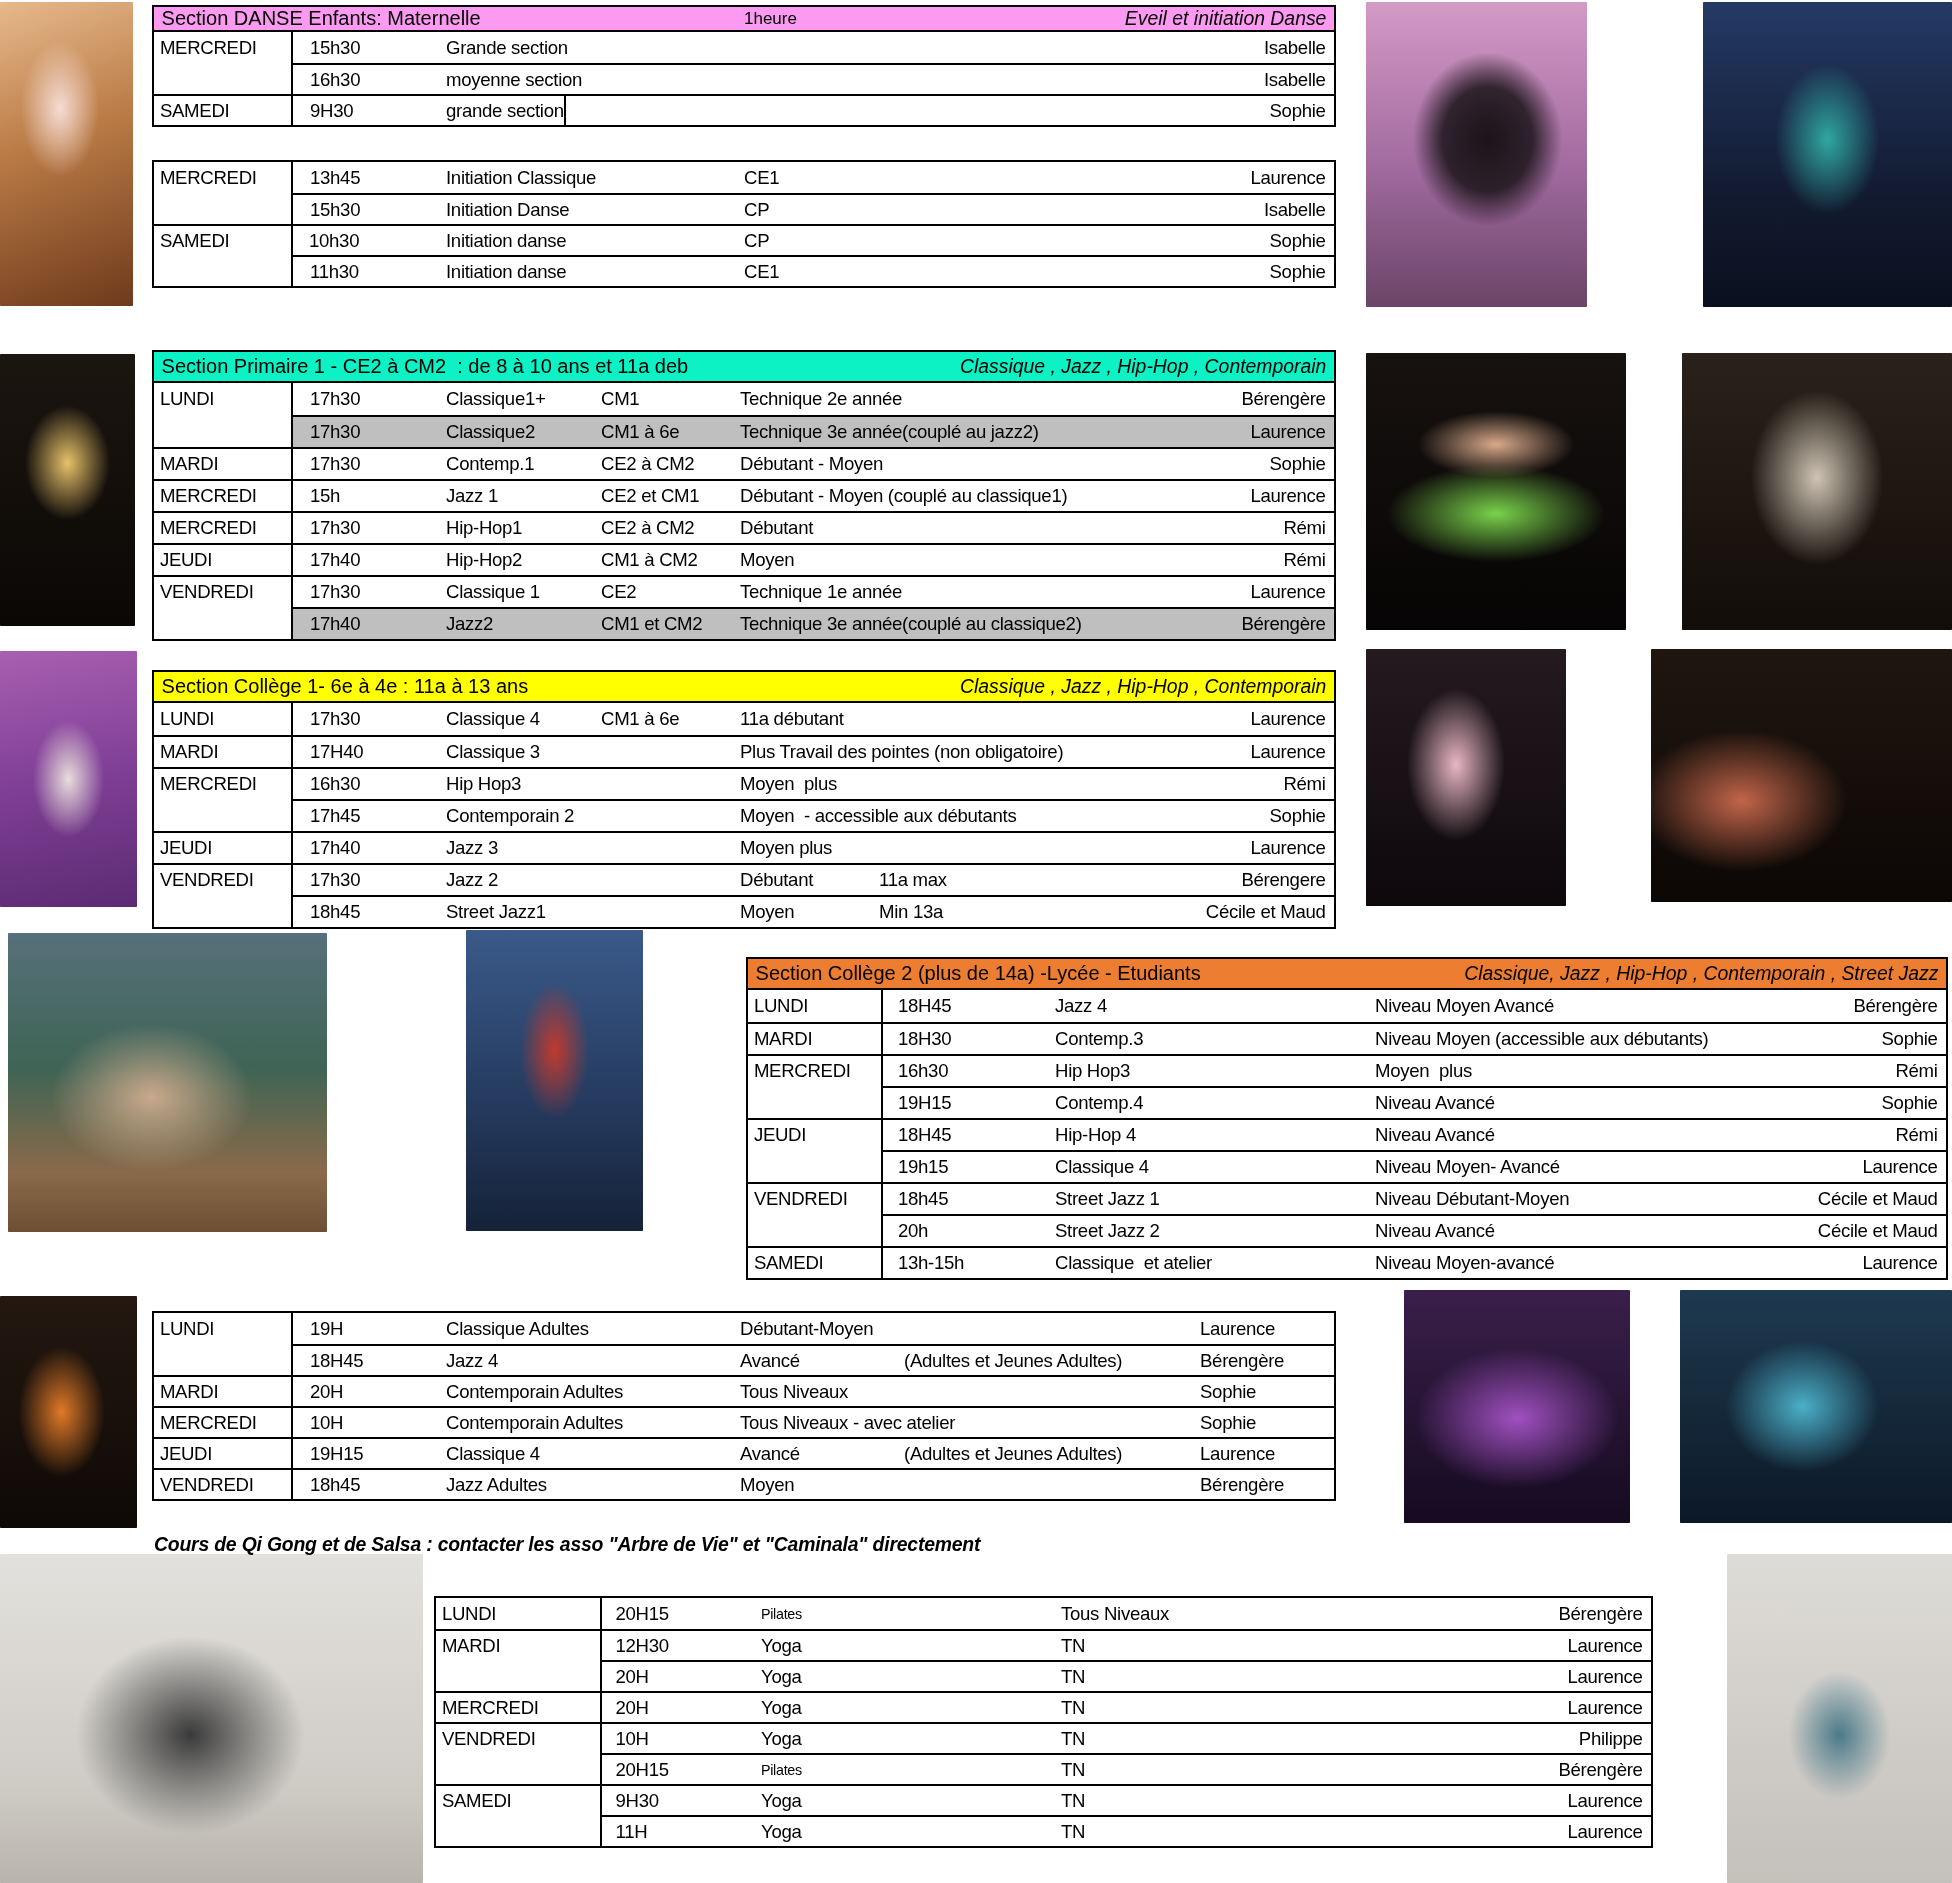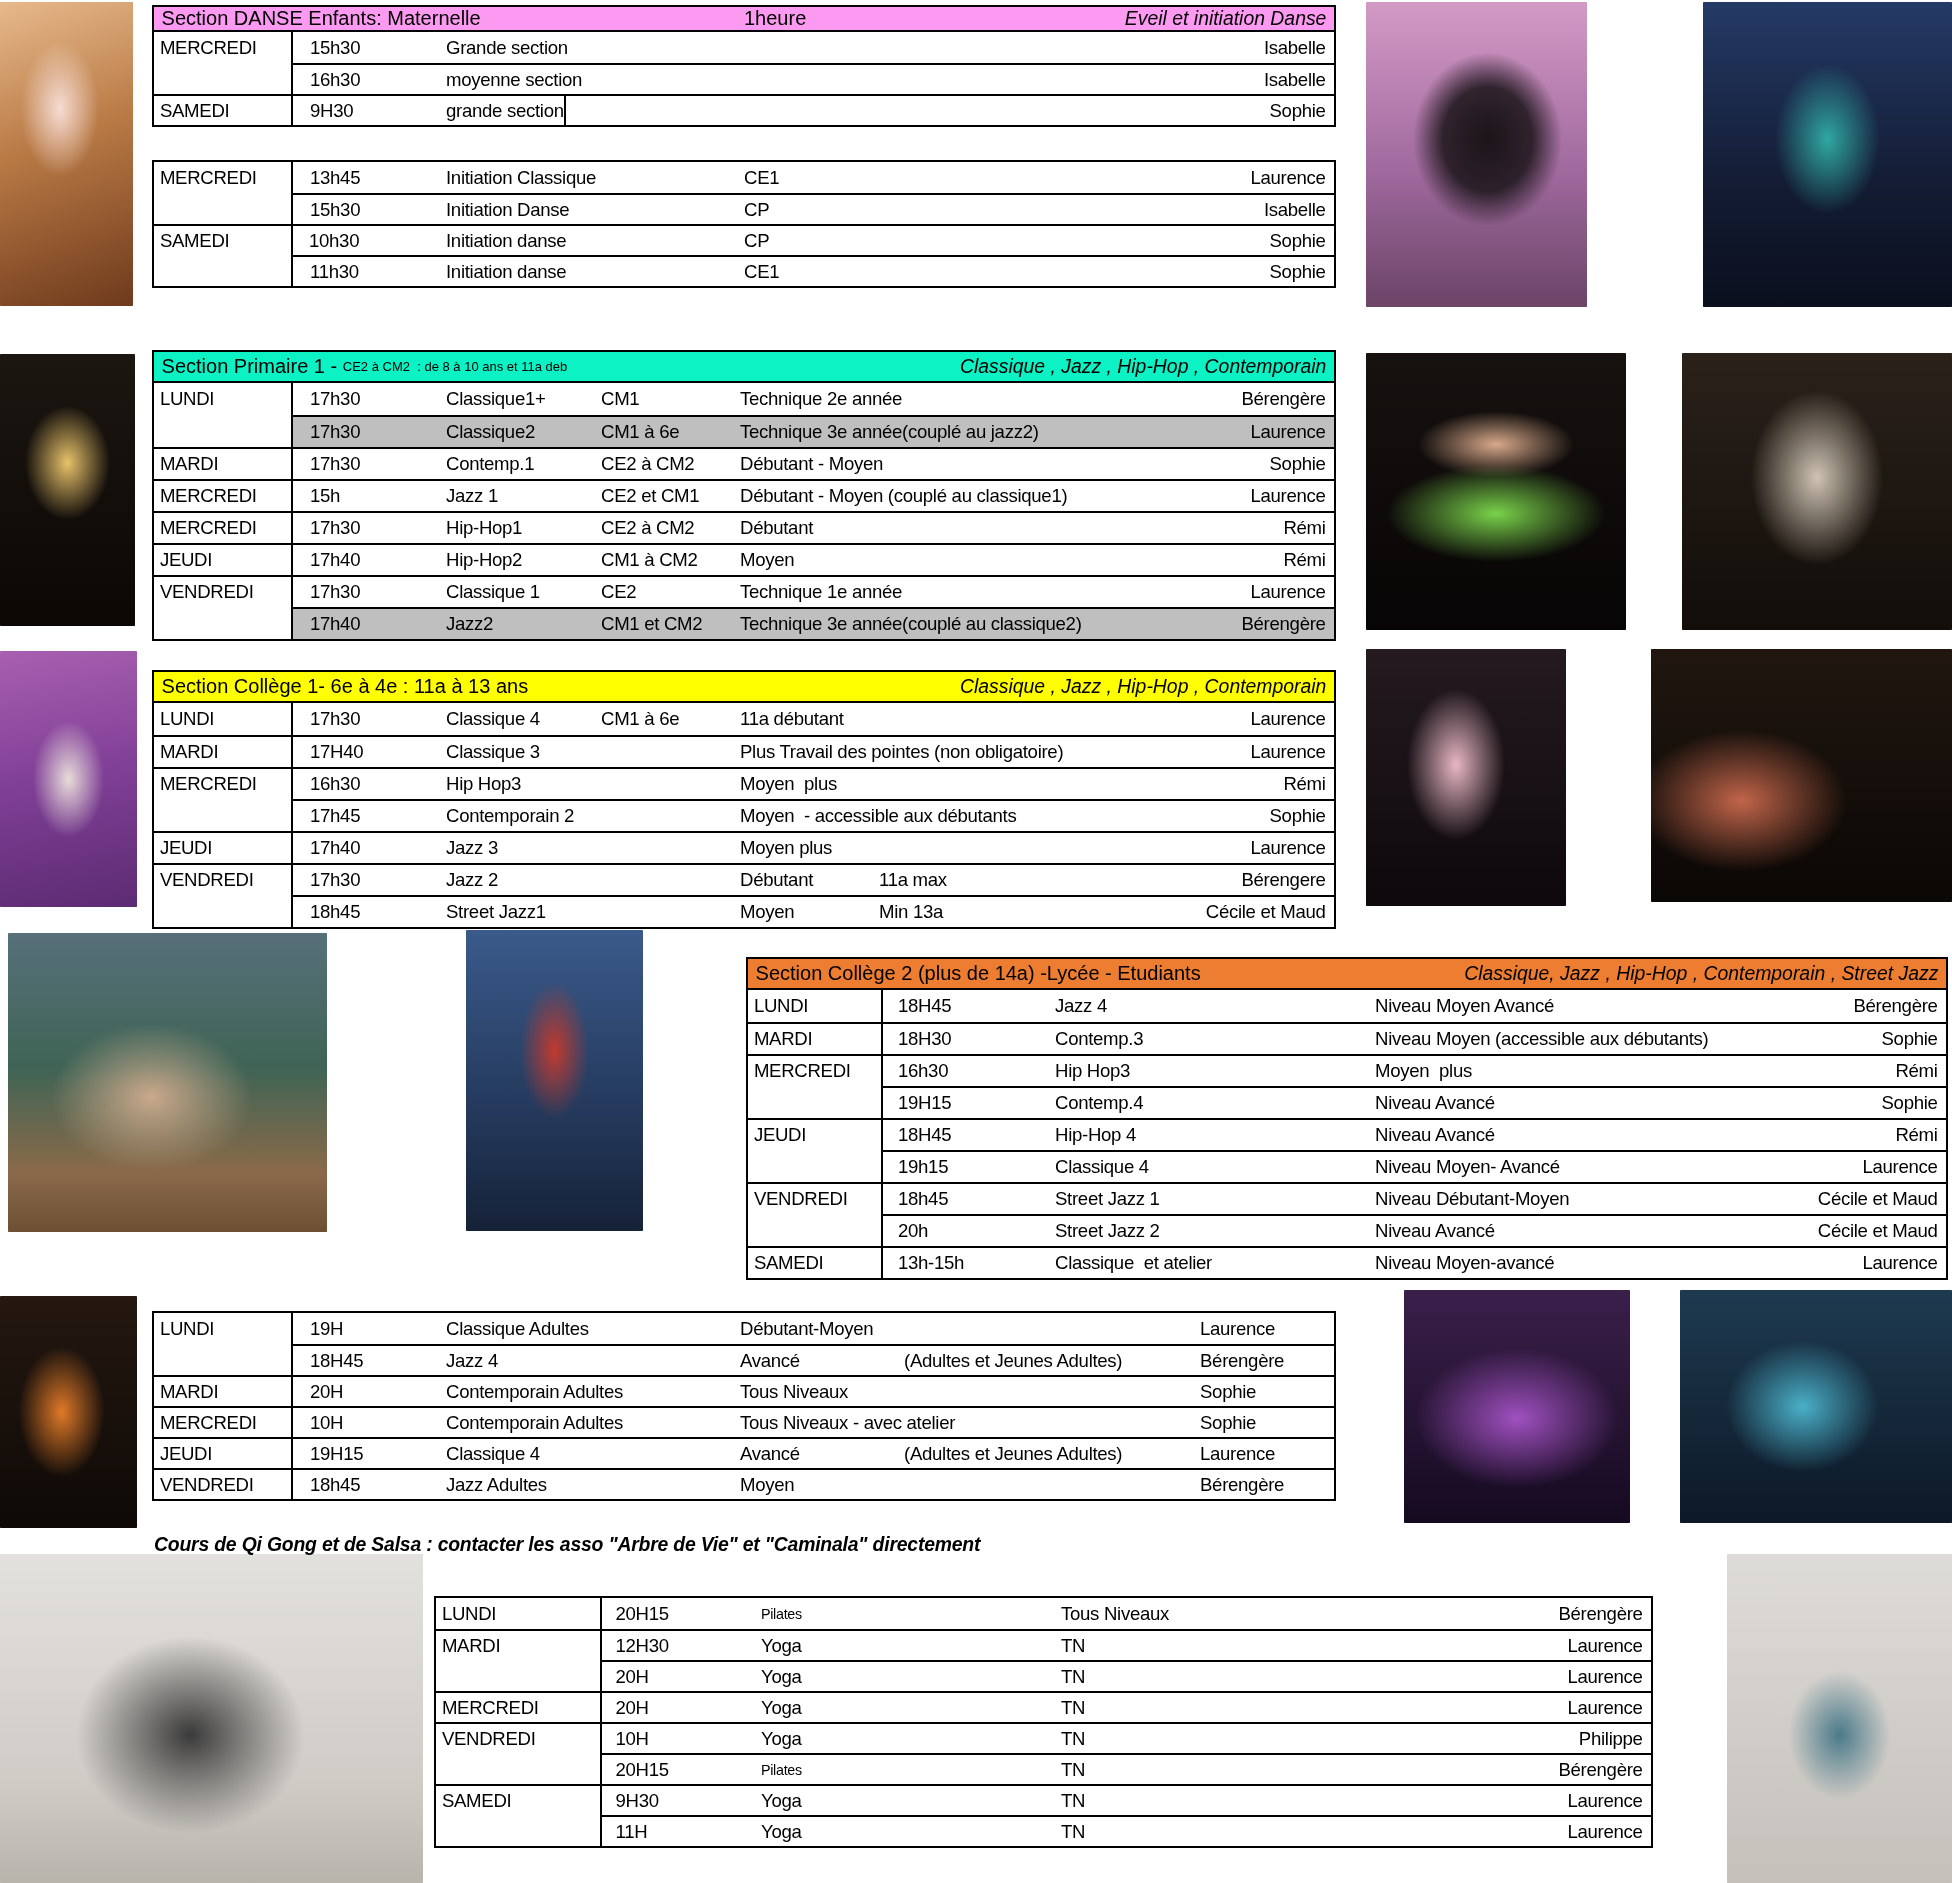--- a/index.html
+++ b/index.html
@@ -5,22 +5,22 @@
 <style>
   *{box-sizing:border-box}
   html,body{margin:0;padding:0;background:#fff}
   .canvas{position:relative;width:1952px;height:1883px;background:#fff;
           font-family:"Liberation Sans",sans-serif;color:#000;overflow:hidden}
   .photo{position:absolute;border-radius:0.8px}
   .sec{position:absolute}
   .hdr{position:relative;border:2.5px solid #000;border-bottom:none;display:flex;align-items:center;
        padding-left:7.6px;white-space:pre}
   .hdr-title{font-size:20px;white-space:pre}
-  .hdr-title2{font-size:13px;white-space:pre}
-  .hdr-center{position:absolute;top:0;bottom:0;display:flex;align-items:center;font-size:20px}
+  .hdr-title2{font-size:20px;white-space:pre}
+  .hdr-center{position:absolute;top:0;bottom:0;display:flex;align-items:center;font-size:17px}
   .hdr-right{position:absolute;right:7.6px;top:0;bottom:0;display:flex;align-items:center;
              font-style:italic;font-size:19.4px;white-space:pre}
   .tbl{border:2.5px solid #000;background:#fff}
   .row{position:relative;display:flex;width:100%}
   .daycell{flex:none;border-right:2.1px solid #000;padding-left:5.9px;display:flex;align-items:center;
            font-size:18.6px;letter-spacing:-0.3px;white-space:pre}
   .rest{flex:1 1 auto;position:relative}
   .bt{border-top:2.1px solid #000}
   .cell{position:absolute;top:0;bottom:0;display:flex;align-items:center;font-size:18.6px;
         letter-spacing:-0.3px;white-space:pre}

